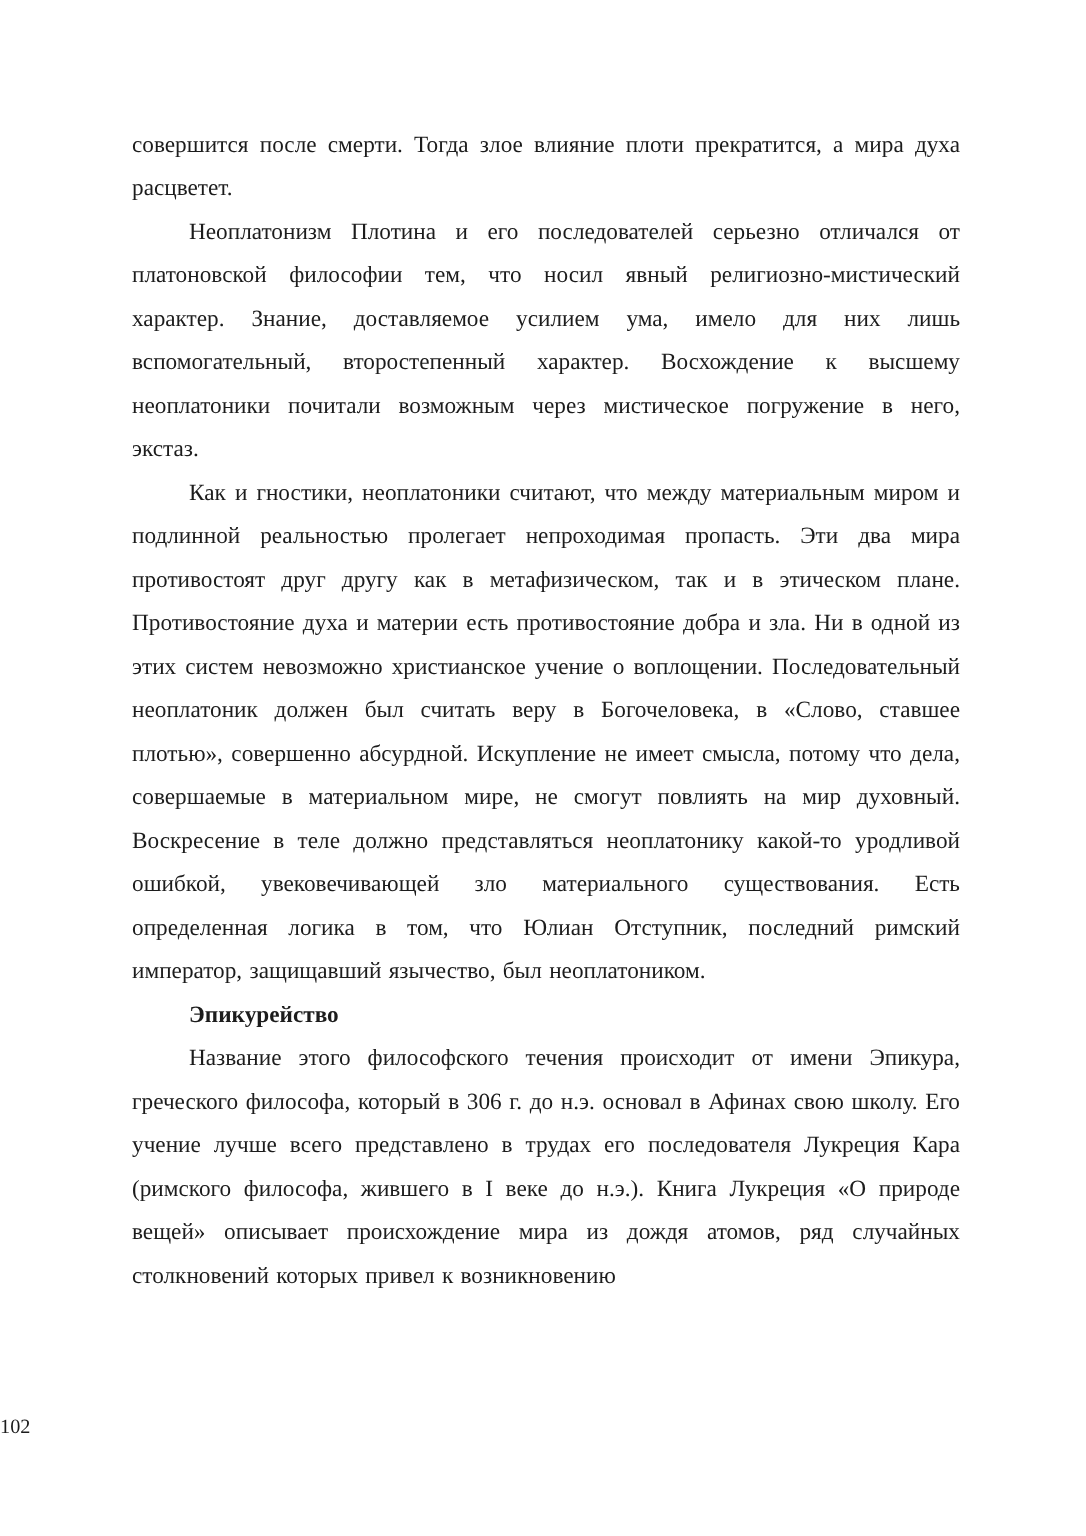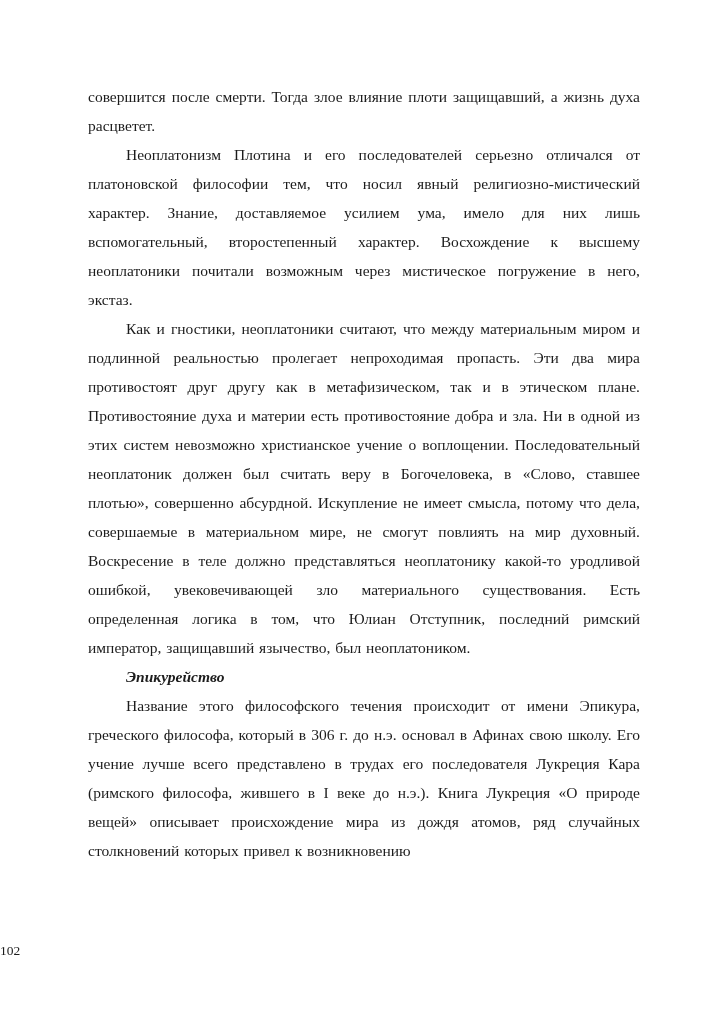--- a/index.html
+++ b/index.html
@@ -32,39 +32,38 @@
     }
     .text-block p.no-indent {
       text-indent: 0;
     }
     .section-heading {
       margin: 0;
       font-size: 15.5px;
       line-height: 29px;
       text-align: center;
       font-weight: bold;
-      font-style: italic;
       text-indent: 0;
     }
     .page-number {
       position: absolute;
       left: 0;
       width: 724px;
       top: 943px;
       text-align: left;
       font-size: 13.5px;
       line-height: 16px;
       color: #1c1c1c;
     }
   </style>
 </head>
 <body>
 
 <div class="page">
   <div class="text-block">
-    <p class="no-indent">совершится после смерти. Тогда злое влияние плоти защищавший, а жизнь духа расцветет.</p>
+    <p class="no-indent">совершится после смерти. Тогда злое влияние плоти прекратится, а мира духа расцветет.</p>
     <p>Неоплатонизм Плотина и его последователей серьезно отличался от платоновской философии тем, что носил явный религиозно-мистический характер. Знание, доставляемое усилием ума, имело для них лишь вспомогательный, второстепенный характер. Восхождение к высшему неоплатоники почитали возможным через мистическое погружение в него, экстаз.</p>
     <p>Как и гностики, неоплатоники считают, что между материальным миром и подлинной реальностью пролегает непроходимая пропасть. Эти два мира противостоят друг другу как в метафизическом, так и в этическом плане. Противостояние духа и материи есть противостояние добра и зла. Ни в одной из этих систем невозможно христианское учение о воплощении. Последовательный неоплатоник должен был считать веру в Богочеловека, в «Слово, ставшее плотью», совершенно абсурдной. Искупление не имеет смысла, потому что дела, совершаемые в материальном мире, не смогут повлиять на мир духовный. Воскресение в теле должно представляться неоплатонику какой-то уродливой ошибкой, увековечивающей зло материального существования. Есть определенная логика в том, что Юлиан Отступник, последний римский император, защищавший язычество, был неоплатоником.</p>
     <p class="section-heading">Эпикурейство</p>
     <p>Название этого философского течения происходит от имени Эпикура, греческого философа, который в 306 г. до н.э. основал в Афинах свою школу. Его учение лучше всего представлено в трудах его последователя Лукреция Кара (римского философа, жившего в I веке до н.э.). Книга Лукреция «О природе вещей» описывает происхождение мира из дождя атомов, ряд случайных столкновений которых привел к возникновению</p>
   </div>
   <div class="page-number">102</div>
 </div>
 
 </body></html>

